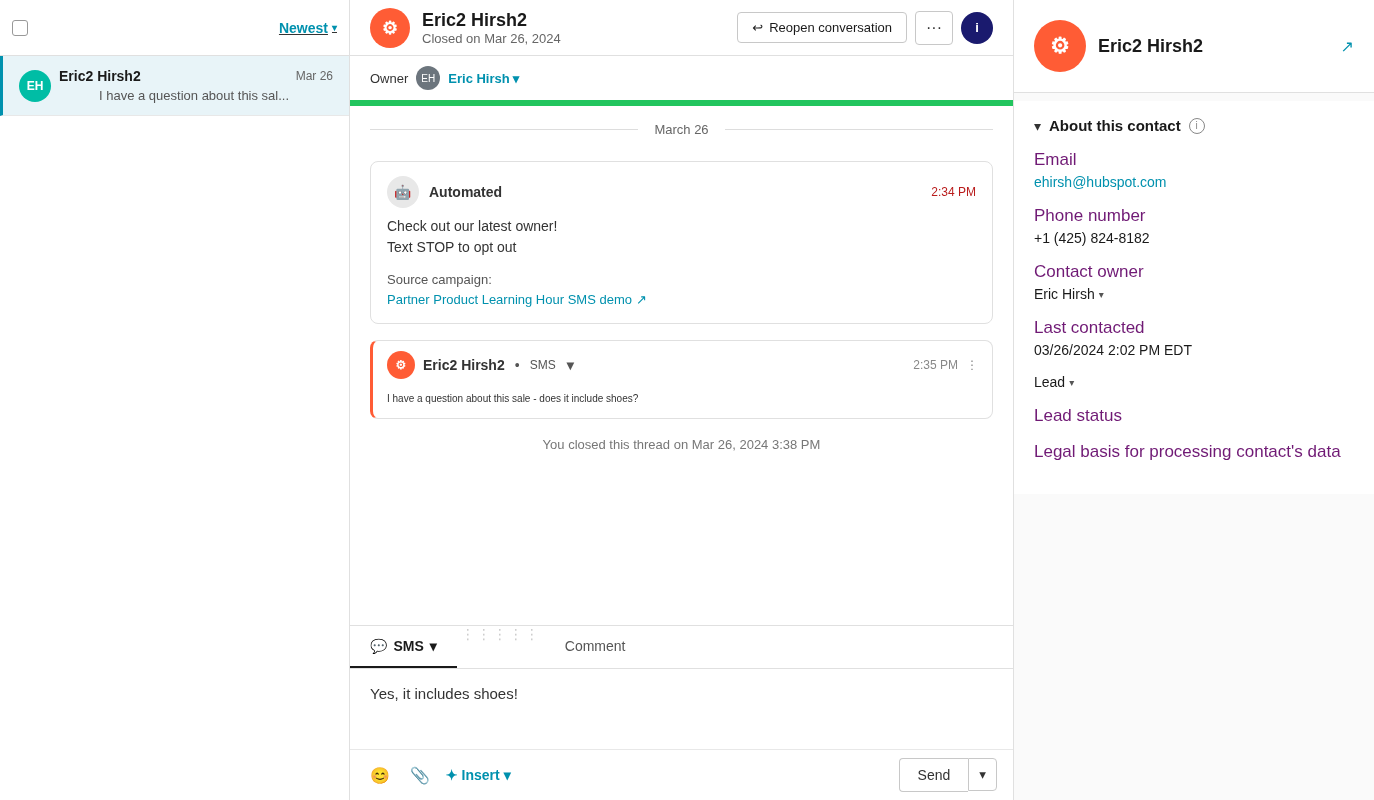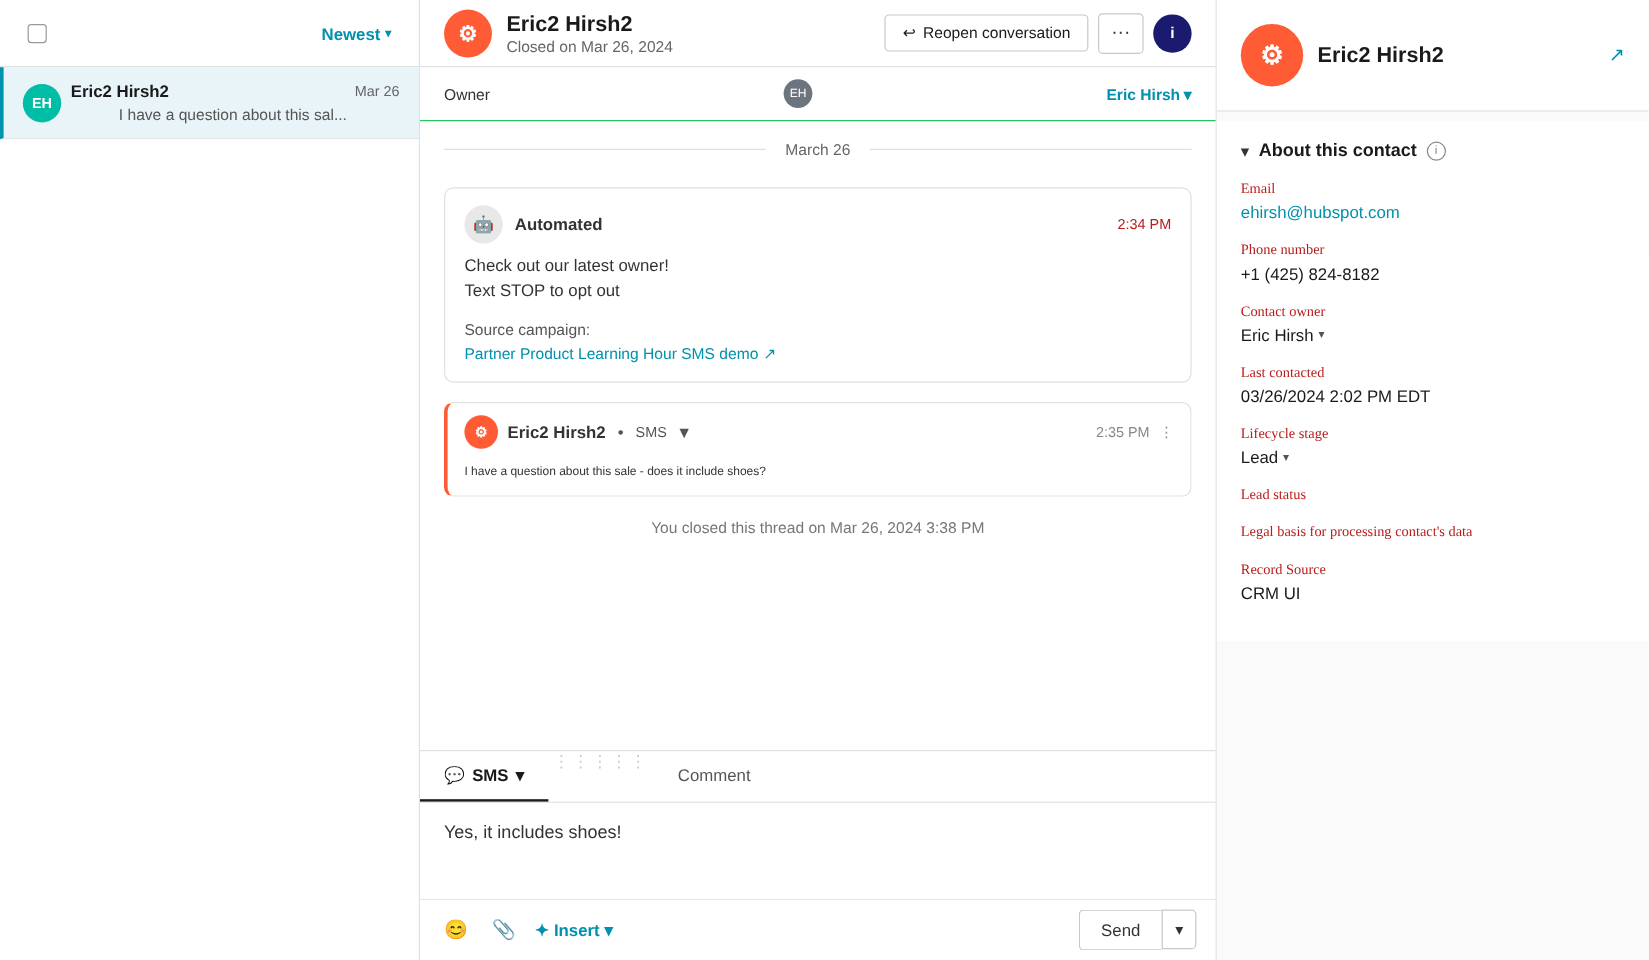--- a/index.html
+++ b/index.html
@@ -1,20 +1,20 @@
 <!DOCTYPE html>
 <html><head>
   <meta charset="utf-8">
   <style>
     * { box-sizing: border-box; margin: 0; padding: 0; }
     body { font-family: -apple-system, BlinkMacSystemFont, 'Segoe UI', sans-serif; font-size: 14px; color: #333; background: #fff; display: flex; height: 800px; overflow: hidden; }
 
     
     .sidebar { width: 350px; border-right: 1px solid #e0e0e0; display: flex; flex-direction: column; }
-    .sidebar-header { padding: 8px 23px; display: flex; align-items: center; justify-content: space-between; border-bottom: 1px solid #e0e0e0; height: 56px; }
+    .sidebar-header { padding: 8px 12px; display: flex; align-items: center; justify-content: space-between; border-bottom: 1px solid #e0e0e0; height: 56px; text-decoration: underline; }
     .sidebar-checkbox { width: 16px; height: 16px; border: 1.5px solid #999; border-radius: 3px; cursor: pointer; }
     .newest-btn { color: #0091ae; font-weight: 600; font-size: 14px; background: none; border: none; cursor: pointer; display: flex; align-items: center; gap: 4px; }
     .newest-btn .chevron { font-size: 10px; }
 
     .conversation-item { padding: 12px 16px; border-bottom: 1px solid #e8e8e8; cursor: pointer; background: #e8f4f8; border-left: 3px solid #0091ae; }
     .conversation-item-header { display: flex; justify-content: space-between; align-items: center; margin-bottom: 4px; }
     .conv-avatar { width: 32px; height: 32px; border-radius: 50%; background: #00bda5; display: flex; align-items: center; justify-content: center; color: white; font-weight: 700; font-size: 12px; flex-shrink: 0; }
     .conv-header-row { display: flex; align-items: center; gap: 8px; flex: 1; }
     .conv-name { font-weight: 700; font-size: 14px; color: #1a1a1a; }
     .conv-date { font-size: 12px; color: #666; }
@@ -29,21 +29,21 @@
     .hubspot-avatar { width: 40px; height: 40px; border-radius: 50%; background: #ff5c35; display: flex; align-items: center; justify-content: center; }
     .hs-logo { color: white; font-size: 18px; font-weight: 900; }
     .chat-title { font-weight: 700; font-size: 18px; color: #1a1a1a; }
     .chat-subtitle { font-size: 13px; color: #666; }
     .chat-header-actions { display: flex; align-items: center; gap: 8px; }
     .reopen-btn { display: flex; align-items: center; gap: 6px; padding: 7px 14px; border: 1px solid #c8c8c8; border-radius: 4px; background: white; color: #1a1a1a; cursor: pointer; font-size: 13px; font-weight: 500; }
     .more-btn { padding: 7px 10px; border: 1px solid #c8c8c8; border-radius: 4px; background: white; cursor: pointer; font-size: 16px; color: #333; }
     .info-btn { width: 32px; height: 32px; border-radius: 50%; background: #1a1a6e; display: flex; align-items: center; justify-content: center; color: white; font-size: 13px; font-weight: 700; cursor: pointer; }
 
     
-    .owner-bar { padding: 10px 20px; border-bottom: 1px solid #22c55e; display: flex; align-items: center; gap: 8px; justify-content: space-between; }
+    .owner-bar { padding: 10px 20px; border-bottom: 6px solid #22c55e; display: flex; align-items: center; gap: 8px; }
     .owner-label { font-size: 13px; color: #333; font-weight: 500; }
     .owner-avatar { width: 24px; height: 24px; border-radius: 50%; background: #6c757d; overflow: hidden; display: flex; align-items: center; justify-content: center; color: white; font-size: 10px; }
     .owner-name { color: #0091ae; font-size: 13px; font-weight: 600; cursor: pointer; display: flex; align-items: center; gap: 3px; }
 
     
     .messages-area { flex: 1; overflow-y: auto; padding: 0; display: flex; flex-direction: column; }
     .date-divider { display: flex; align-items: center; padding: 16px 20px; }
     .date-divider-line { flex: 1; height: 1px; background: #ddd; }
     .date-divider-text { padding: 0 16px; font-size: 13px; color: #666; }
 
@@ -93,21 +93,21 @@
     .contact-name { font-size: 18px; font-weight: 700; color: #1a1a1a; flex: 1; }
     .external-link { color: #0091ae; font-size: 16px; cursor: pointer; text-decoration: none; }
 
     .about-section { padding: 16px 20px; background: white; margin-top: 8px; }
     .about-header { display: flex; align-items: center; gap: 8px; margin-bottom: 16px; }
     .about-chevron { color: #333; cursor: pointer; }
     .about-title { font-size: 15px; font-weight: 700; color: #1a1a1a; }
     .about-info-icon { width: 16px; height: 16px; border-radius: 50%; border: 1.5px solid #888; display: flex; align-items: center; justify-content: center; font-size: 10px; color: #888; cursor: pointer; }
 
     .contact-field { margin-bottom: 16px; }
-    .field-label { font-size: 12px; color: #b91c1c; margin-bottom: 4px; font-weight: 500; font-family: Liberation Serif, serif; }
+    .field-label { font-size: 17px; color: #701a75; margin-bottom: 4px; font-weight: 500; }
     .field-value { font-size: 14px; color: #1a1a1a; }
     .field-value.link { color: #0091ae; }
     .dropdown-value { display: flex; align-items: center; gap: 4px; }
     .dropdown-chevron { font-size: 10px; color: #555; cursor: pointer; }
   </style>
 </head>
 <body>
 
 <div class="sidebar">
   <div class="sidebar-header">
@@ -280,34 +280,29 @@
         <span class="dropdown-chevron">▾</span>
       </div>
     </div>
 
     <div class="contact-field">
       <div class="field-label">Last contacted</div>
       <div class="field-value">03/26/2024 2:02 PM EDT</div>
     </div>
 
     <div class="contact-field">
-      <div class="field-label">Lifecycle stage</div>
       <div class="dropdown-value">
         <span class="field-value">Lead</span>
         <span class="dropdown-chevron">▾</span>
       </div>
     </div>
 
     <div class="contact-field">
       <div class="field-label">Lead status</div>
       <div class="field-value"></div>
     </div>
 
     <div class="contact-field">
       <div class="field-label">Legal basis for processing contact's data</div>
     </div>
 
-    <div class="contact-field">
-      <div class="field-label">Record Source</div>
-      <div class="field-value">CRM UI</div>
-    </div>
   </div>
 </div>
 
 </body></html>

